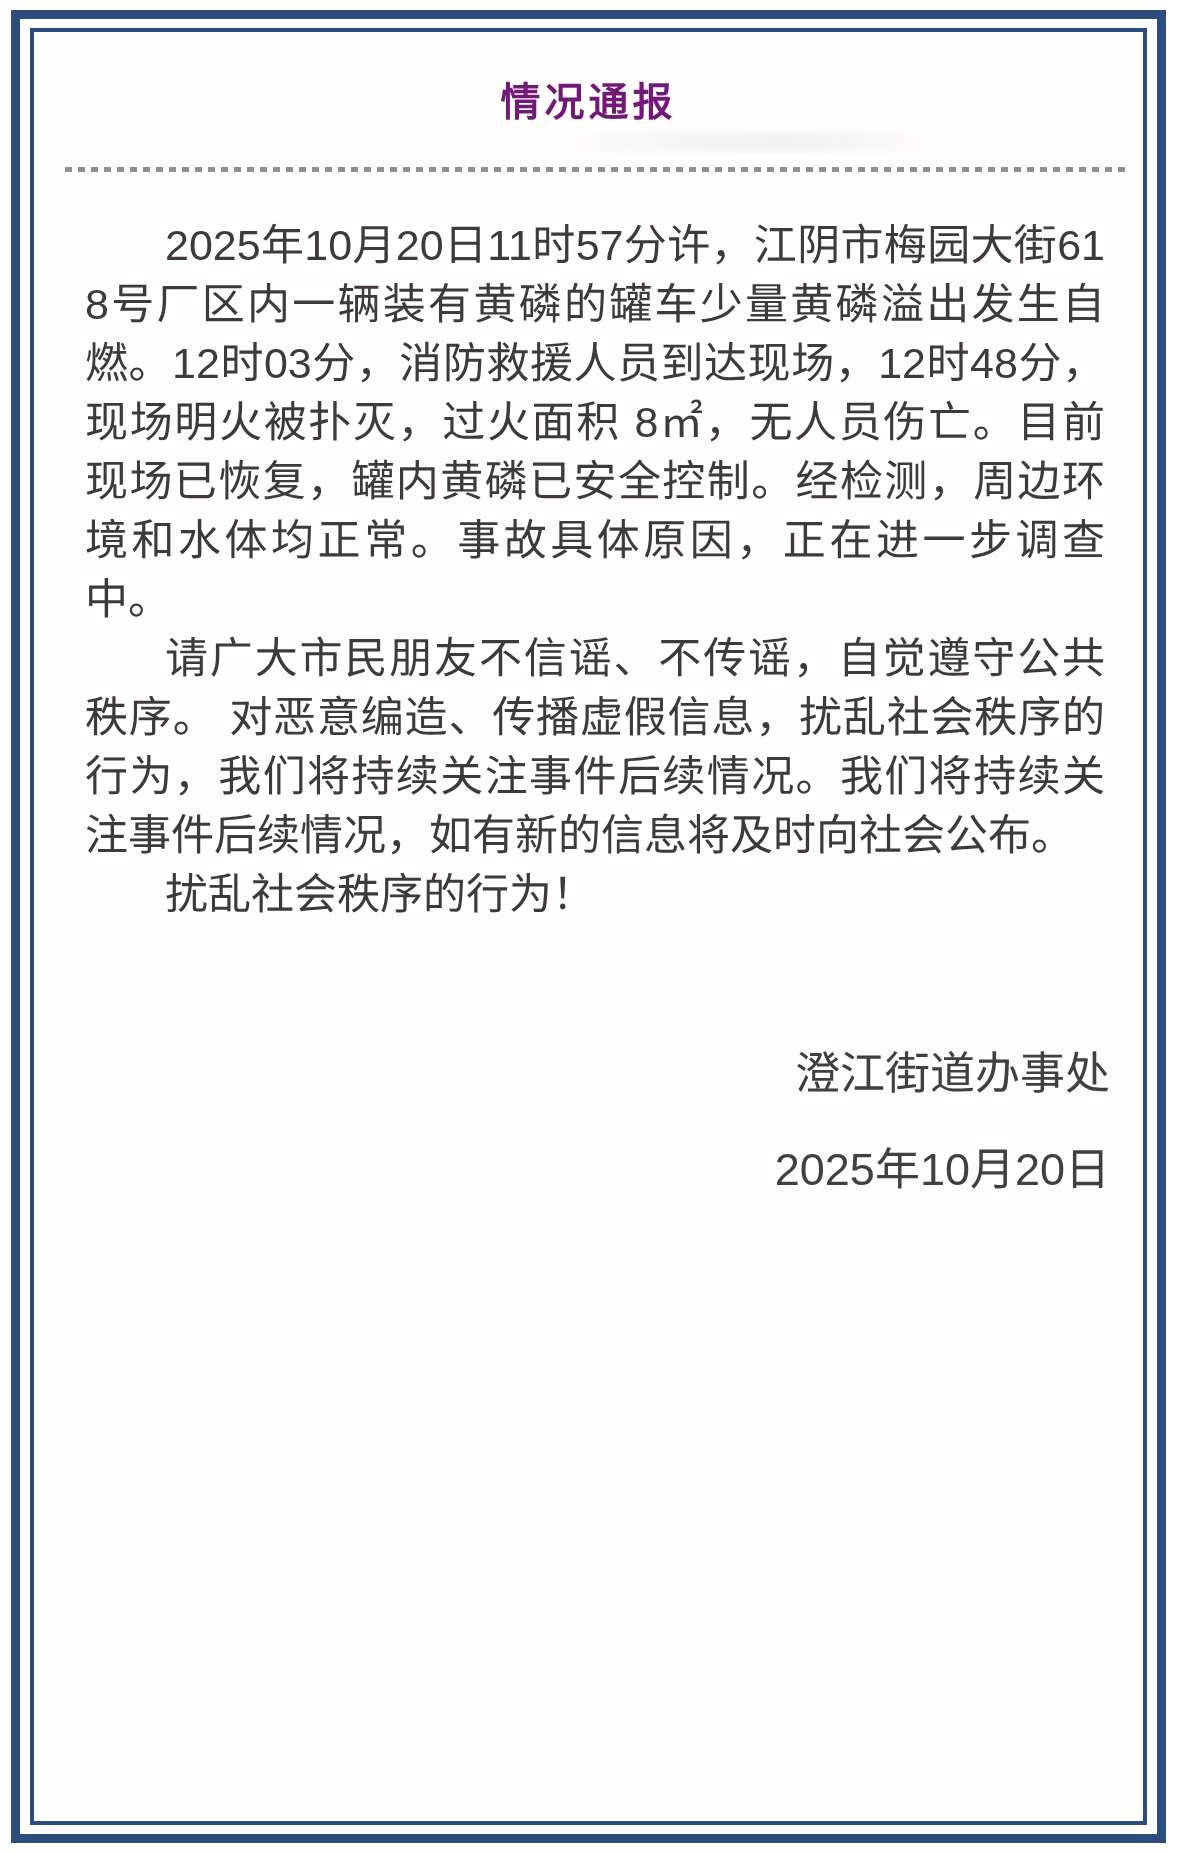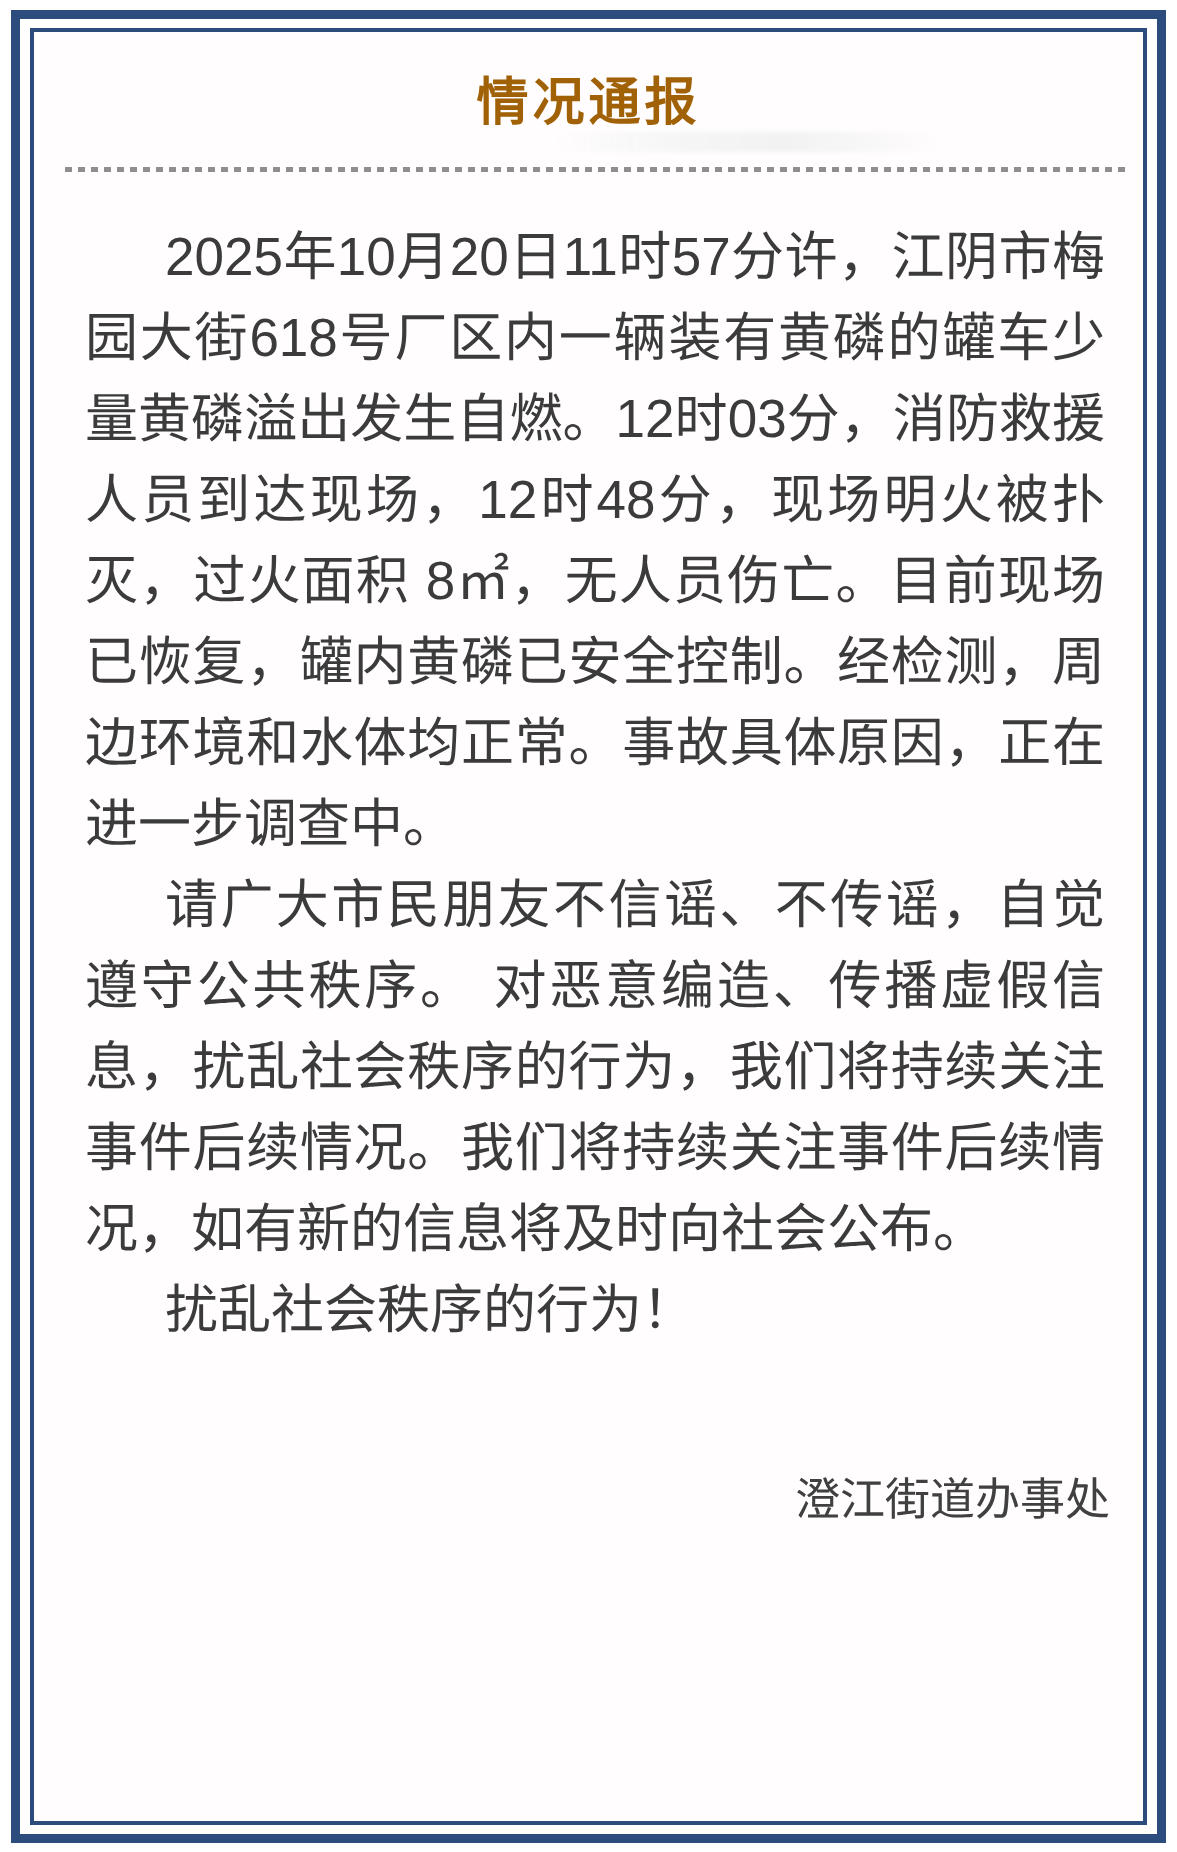--- a/index.html
+++ b/index.html
@@ -27,24 +27,24 @@
     box-sizing: border-box;
     width: 100%;
     height: 100%;
     border: 4px solid #2b4c7d;
     overflow: hidden;
     background: #fffdfe;
   }
   .title {
     margin: 44px 0 0 0;
     text-align: center;
-    font-size: 52px;
+    font-size: 40px;
     line-height: 52px;
     font-weight: bold;
-    color: #a16207;
+    color: #701a75;
     letter-spacing: 4px;
   }
   
   .watermark {
     height: 20px;
     margin: 4px 200px 0 520px;
     background: linear-gradient(90deg, transparent, #f6f6f6 30%, #f2f2f2 60%, transparent);
     filter: blur(2px);
   }
   .divider {
@@ -52,22 +52,22 @@
     margin: 15px 18px 0 31px;
     background-image: repeating-linear-gradient(
       90deg,
       #8f8f8f 0px, #8f8f8f 7px,
       transparent 7px, transparent 13px
     );
   }
   .body-text {
     margin: 44px 38px 0 51px;
     color: #3b3b3b;
-    font-size: 53px;
-    line-height: 81px;
+    font-size: 43px;
+    line-height: 59px;
     text-align: justify;
     text-justify: inter-ideograph;
   }
   .body-text p {
     margin: 0;
     text-indent: 80px;
     word-break: break-all;
   }
   .signature-block {
     margin: 102px 33px 0 0;
@@ -94,17 +94,18 @@
       <div class="divider"></div>
 
       <div class="body-text">
         <p>2025年10月20日11时57分许，江阴市梅园大街618号厂区内一辆装有黄磷的罐车少量黄磷溢出发生自燃。12时03分，消防救援人员到达现场，12时48分，现场明火被扑灭，过火面积 8㎡，无人员伤亡。目前现场已恢复，罐内黄磷已安全控制。经检测，周边环境和水体均正常。事故具体原因，正在进一步调查中。</p>
         <p>请广大市民朋友不信谣、不传谣，自觉遵守公共秩序。 对恶意编造、传播虚假信息，扰乱社会秩序的行为，我们将持续关注事件后续情况。我们将持续关注事件后续情况，如有新的信息将及时向社会公布。</p>
         <p>扰乱社会秩序的行为！</p>
       </div>
 
       <div class="signature-block">
         <p>澄江街道办事处</p>
+        <p>2025年10月20日</p>
       </div>
 
     </div>
   </div>
 </div>
 
 </body></html>

